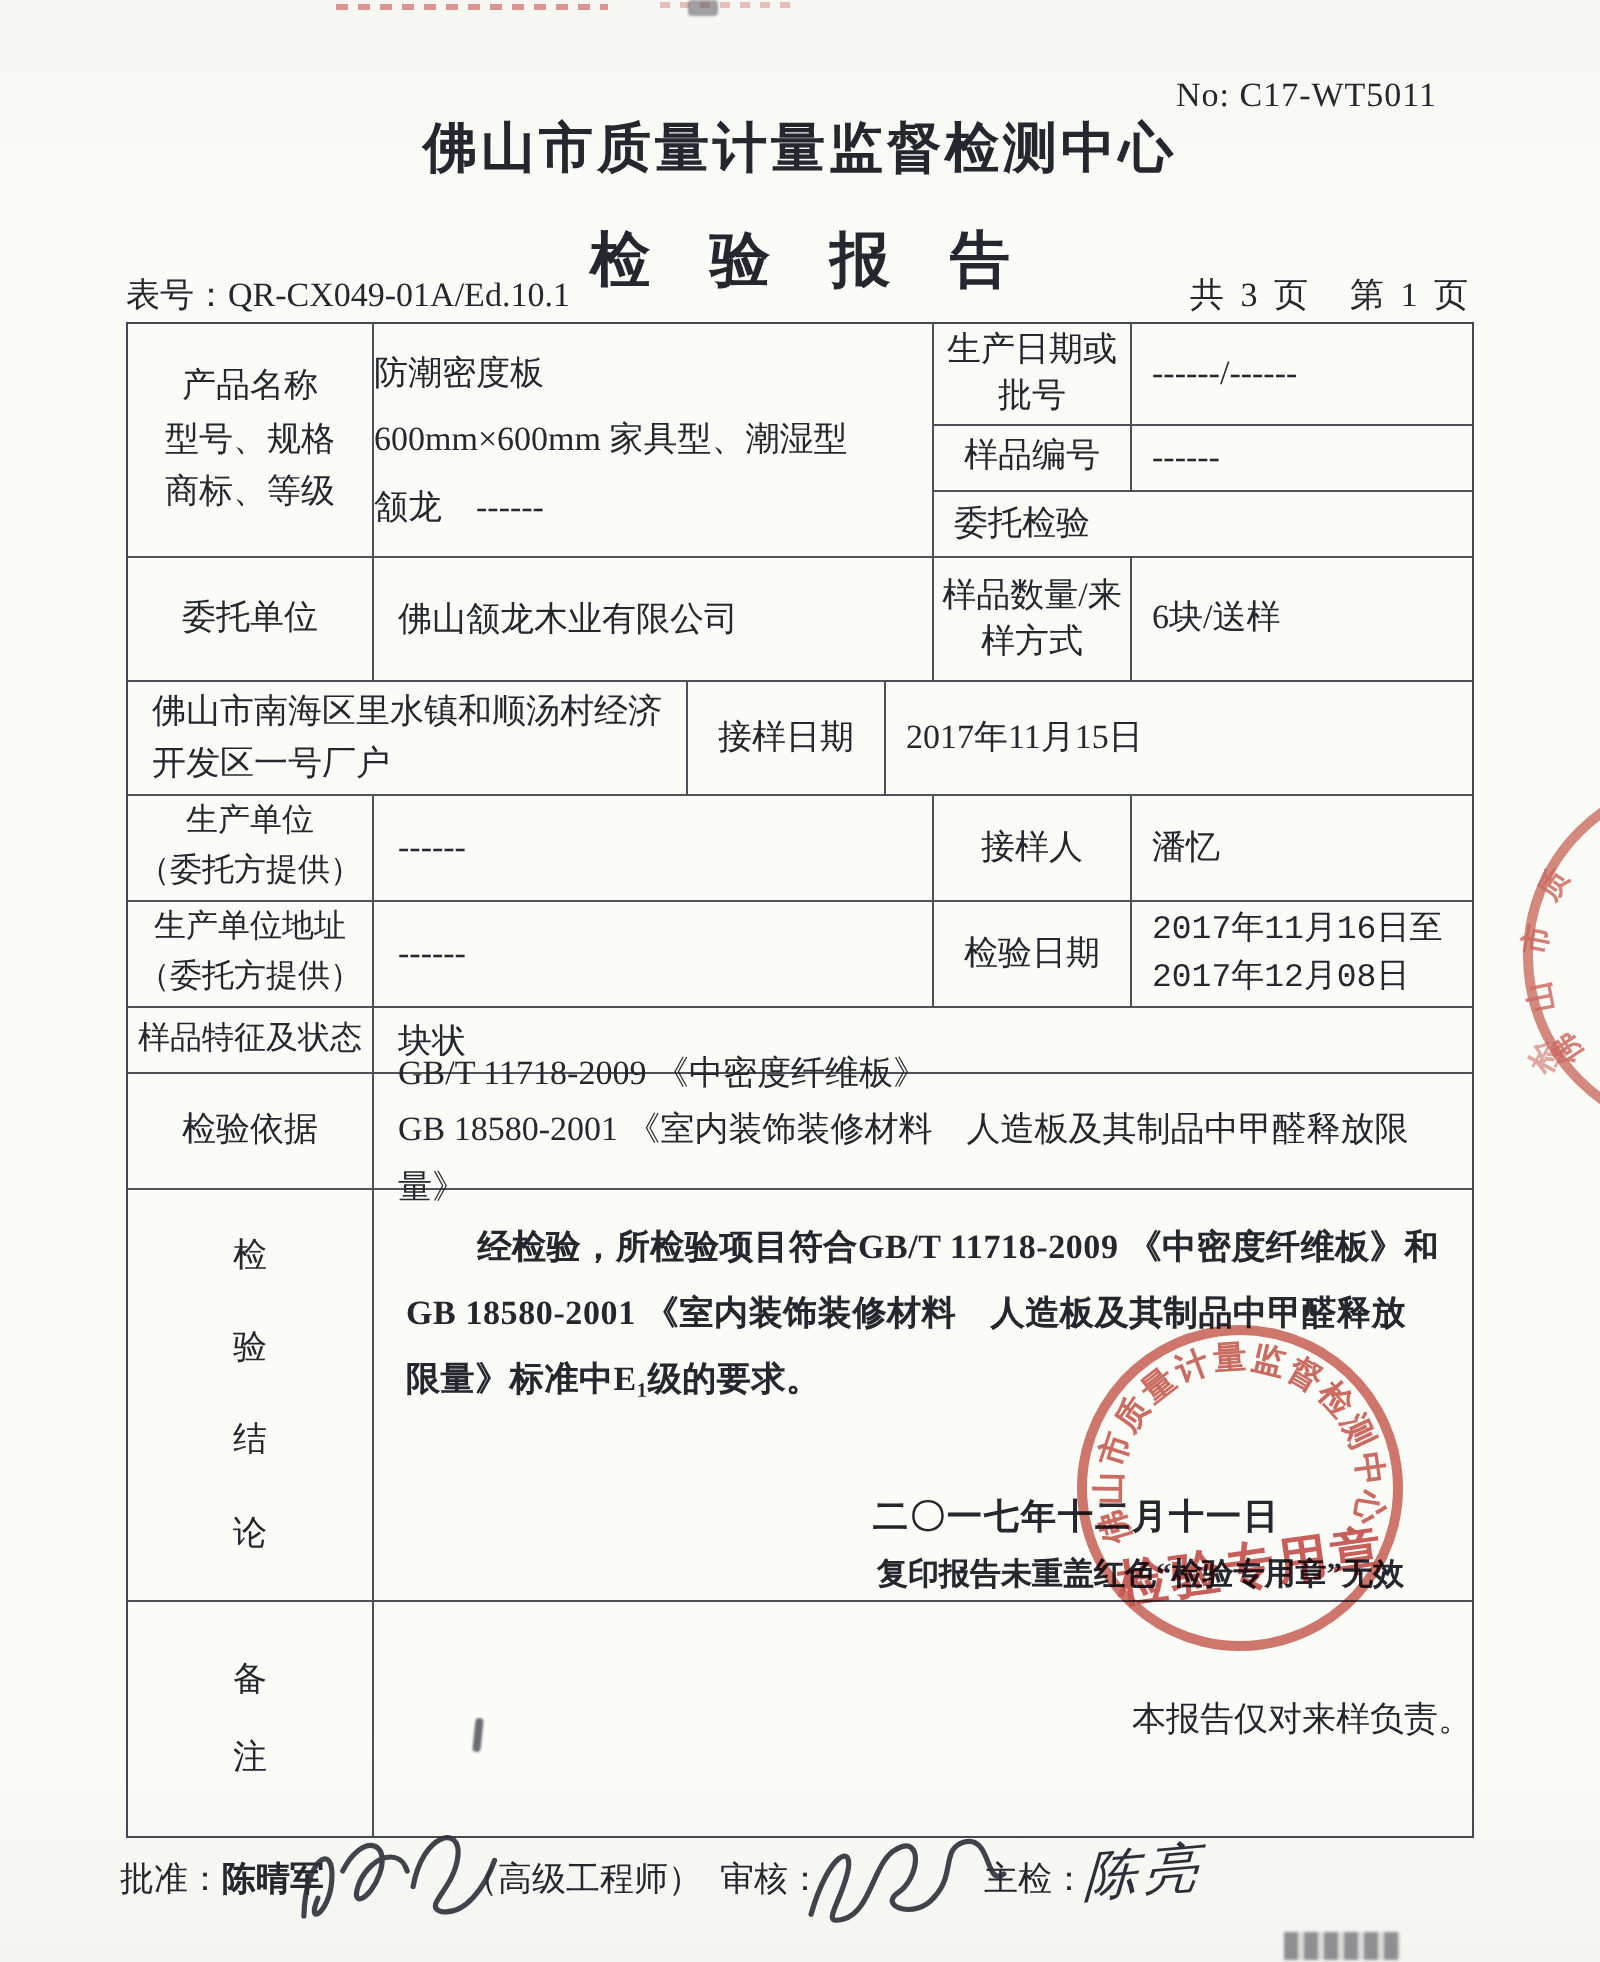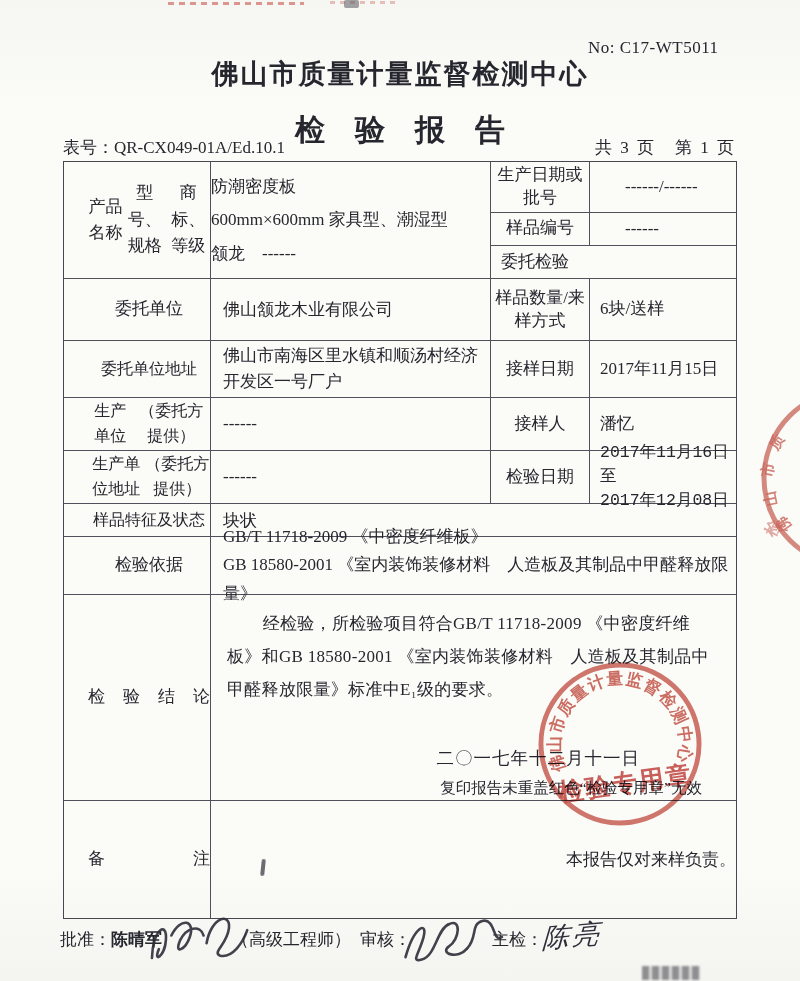--- a/index.html
+++ b/index.html
@@ -22,46 +22,46 @@
   .art-dots2{left:330px;top:1px;width:70px;height:3px;
     background:repeating-linear-gradient(90deg,rgba(198,70,60,.32) 0 5px,transparent 5px 10px);}
   .art-dark{left:344px;top:0;width:15px;height:8px;background:#5a5a60;opacity:.55;border-radius:2px;filter:blur(.6px);}
   .art-corner{left:642px;top:966px;width:58px;height:14px;opacity:.55;filter:blur(.8px);
     background:repeating-linear-gradient(90deg,#3c3c44 0 7px,rgba(60,60,68,.25) 7px 10px);}
   
   .tbl{left:63px;top:161px;width:674px;border:1.8px solid #47474f;box-sizing:border-box;background:transparent;}
   .row{display:flex;box-sizing:border-box;}
   .row + .row{border-top:1.4px solid #50505a;}
   .cell{box-sizing:border-box;}
-  .lab{width:123px;border-right:1.4px solid #50505a;display:flex;flex-direction:row;
-       align-items:center;justify-content:center;text-align:center;font-size:17px;line-height:1.55;margin-left:24px;}
+  .lab{width:123px;border-right:1.4px solid #50505a;display:flex;flex-direction:column;
+       align-items:center;justify-content:center;text-align:center;font-size:17px;line-height:1.55;}
   .mid{width:280px;border-right:1.4px solid #50505a;font-size:17px;}
   .wide{flex:1;font-size:17px;}
   .sgrp{flex:1;display:flex;flex-direction:column;}
-  .srow{display:flex;flex:1;box-sizing:border-box;gap:25px;}
+  .srow{display:flex;flex:1;box-sizing:border-box;}
   .srow + .srow{border-top:1.4px solid #50505a;}
   .slab{width:99px;border-right:1.4px solid #50505a;display:flex;align-items:center;justify-content:center;
         text-align:center;font-size:17px;line-height:1.35;padding:2px 4px;box-sizing:border-box;}
   .sval{flex:1;display:flex;align-items:center;font-size:17px;padding-left:10px;line-height:1.45;}
   .vcenter{display:flex;align-items:center;}
   .small-lab{font-size:16px;}
   .r1{height:116px;}
   .r2{height:62px;}
   .r3{height:57px;}
   .r4{height:53px;}
   .r5{height:53px;}
   .r6{height:33px;}
   .r7{height:58px;}
   .r8{height:206px;}
   .r9{height:118px;}
   .prod-val{display:flex;flex-direction:column;justify-content:center;text-align:left;line-height:1.95;}
   .basis{display:flex;flex-direction:column;justify-content:center;padding-left:12px;line-height:1.65;}
   .vlabel{justify-content:space-between;padding:20px 0;}
   .vlabel span{display:block;}
-  .concl{position:relative;padding:12px 16px 0 16px;line-height:1.95;}
+  .concl{position:relative;padding:12px 16px 0 16px;line-height:1.95;font-weight:bold;}
   .concl-text{text-indent:2.1em;letter-spacing:.3px;}
   .concl-date{position:absolute;right:96px;top:146px;font-size:17.5px;letter-spacing:1px;}
   .concl-note{position:absolute;right:34px;top:178px;font-size:15.5px;}
   .remark-val{position:relative;display:flex;align-items:center;justify-content:flex-end;}
   .ink-mark{position:absolute;left:50px;top:58px;width:4px;height:17px;background:#3b3b46;opacity:.75;
             border-radius:2px;transform:rotate(6deg);filter:blur(.4px);}
   
   .stamp-main{left:536px;top:660px;width:168px;height:168px;z-index:6;mix-blend-mode:multiply;opacity:.88;
               transform:rotate(-8deg);}
   .stamp-edge{left:752px;top:386px;width:48px;height:188px;overflow:hidden;z-index:6;mix-blend-mode:multiply;opacity:.8;}
@@ -120,21 +120,20 @@
   </div>
 
   <div class="row r2">
     <div class="cell lab">委托单位</div>
     <div class="cell mid vcenter" style="padding-left:12px;">佛山颔龙木业有限公司</div>
     <div class="cell slab">样品数量/来样方式</div>
     <div class="cell sval" style="display:flex;">6块/送样</div>
   </div>
 
   <div class="row r3">
-    <div class="cell lab small-lab">委托单位地址</div>
     <div class="cell mid vcenter" style="padding:2px 10px 2px 12px;line-height:1.55;">佛山市南海区里水镇和顺汤村经济开发区一号厂户</div>
     <div class="cell slab">接样日期</div>
     <div class="cell sval" style="display:flex;">2017年11月15日</div>
   </div>
 
   <div class="row r4">
     <div class="cell lab small-lab">
       <span>生产单位</span>
       <span>（委托方提供）</span>
     </div>

